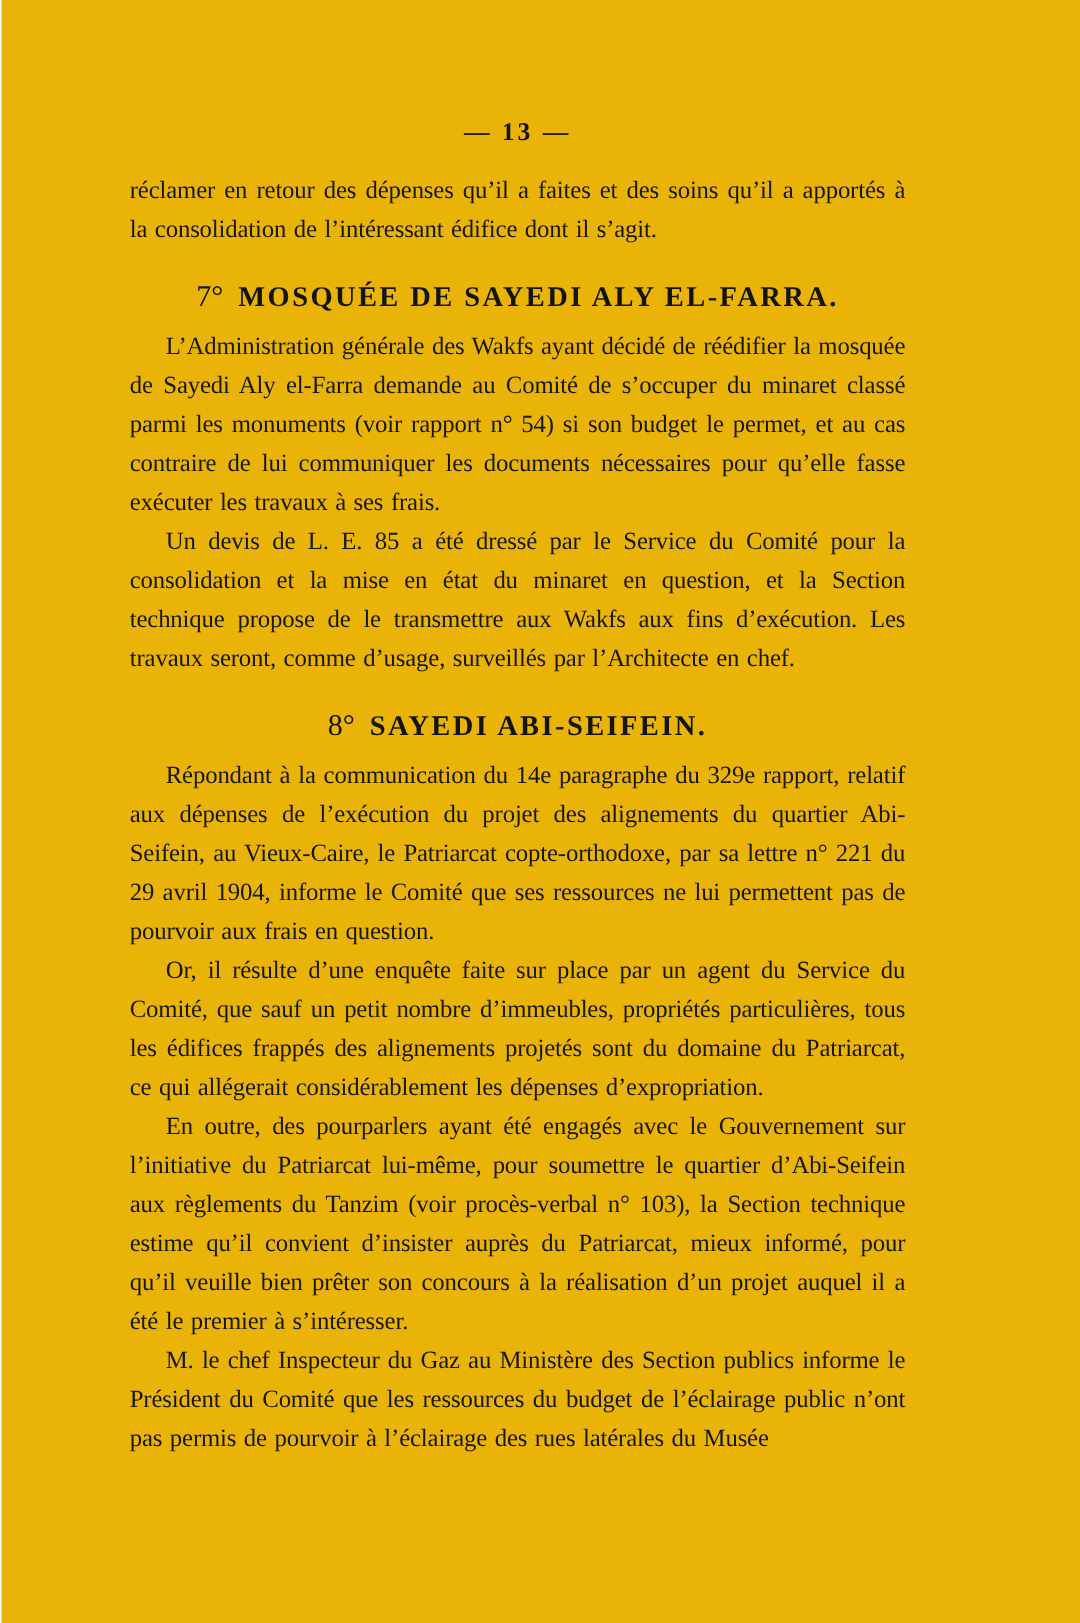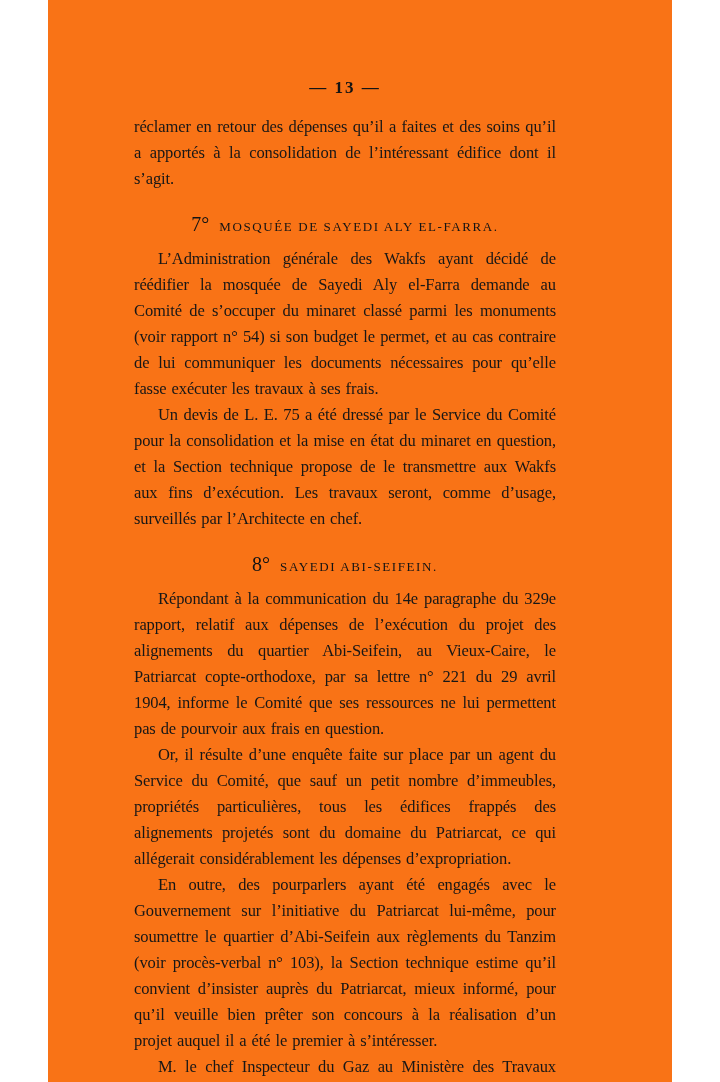--- a/index.html
+++ b/index.html
@@ -2,24 +2,24 @@
 <html><head>
 <meta charset="utf-8">
 <style>
   html, body {
     margin: 0;
     padding: 0;
     background: #ffffff;
   }
   .page {
     position: relative;
-    width: 624px;
+    width: 719px;
     height: 1082px;
     margin: 0 auto;
-    background: #f97316;
+    background: #eab308;
     color: #171717;
     font-family: "Liberation Serif", "DejaVu Serif", serif;
     box-sizing: border-box;
     padding: 78px 116px 0 86px;
     overflow: hidden;
   }
   .page-number {
     text-align: center;
     font-size: 17px;
     font-weight: bold;
@@ -48,49 +48,49 @@
     line-height: 22px;
     white-space: nowrap;
   }
   .h-num {
     font-size: 20px;
     font-weight: normal;
     color: #141414;
     margin-right: 10px;
   }
   .h-title {
-    font-size: 13px;
-    font-weight: normal;
+    font-size: 19px;
+    font-weight: bold;
     letter-spacing: 1.6px;
     color: #141414;
   }
 </style>
 </head>
 <body>
 
 <div class="page">
 
   <div class="page-number">— 13 —</div>
 
   <p class="para no-indent">réclamer en retour des dépenses qu’il a faites et des soins qu’il a apportés à la consolidation de l’intéressant édifice dont il s’agit.</p>
 
   <h2 class="heading">
     <span class="h-num">7°</span><span class="h-title">MOSQUÉE DE SAYEDI ALY EL-FARRA.</span>
   </h2>
 
   <p class="para">L’Administration générale des Wakfs ayant décidé de réédifier la mosquée de Sayedi Aly el-Farra demande au Comité de s’occuper du minaret classé parmi les monuments (voir rapport n° 54) si son budget le permet, et au cas contraire de lui communiquer les documents nécessaires pour qu’elle fasse exécuter les travaux à ses frais.</p>
 
-  <p class="para">Un devis de L. E. 75 a été dressé par le Service du Comité pour la consolidation et la mise en état du minaret en question, et la Section technique propose de le transmettre aux Wakfs aux fins d’exécution. Les travaux seront, comme d’usage, surveillés par l’Architecte en chef.</p>
+  <p class="para">Un devis de L. E. 85 a été dressé par le Service du Comité pour la consolidation et la mise en état du minaret en question, et la Section technique propose de le transmettre aux Wakfs aux fins d’exécution. Les travaux seront, comme d’usage, surveillés par l’Architecte en chef.</p>
 
   <h2 class="heading">
     <span class="h-num">8°</span><span class="h-title">SAYEDI ABI-SEIFEIN.</span>
   </h2>
 
   <p class="para">Répondant à la communication du 14e paragraphe du 329e rapport, relatif aux dépenses de l’exécution du projet des alignements du quartier Abi-Seifein, au Vieux-Caire, le Patriarcat copte-orthodoxe, par sa lettre n° 221 du 29 avril 1904, informe le Comité que ses ressources ne lui permettent pas de pourvoir aux frais en question.</p>
 
   <p class="para">Or, il résulte d’une enquête faite sur place par un agent du Service du Comité, que sauf un petit nombre d’immeubles, propriétés particulières, tous les édifices frappés des alignements projetés sont du domaine du Patriarcat, ce qui allégerait considérablement les dépenses d’expropriation.</p>
 
   <p class="para">En outre, des pourparlers ayant été engagés avec le Gouvernement sur l’initiative du Patriarcat lui-même, pour soumettre le quartier d’Abi-Seifein aux règlements du Tanzim (voir procès-verbal n° 103), la Section technique estime qu’il convient d’insister auprès du Patriarcat, mieux informé, pour qu’il veuille bien prêter son concours à la réalisation d’un projet auquel il a été le premier à s’intéresser.</p>
 
 
-  <p class="para">M. le chef Inspecteur du Gaz au Ministère des Travaux publics informe le Répondant du Comité que les ressources du budget de l’éclairage public n’ont pas permis de pourvoir à l’éclairage des rues latérales du Musée</p>
+  <p class="para">M. le chef Inspecteur du Gaz au Ministère des Section publics informe le Président du Comité que les ressources du budget de l’éclairage public n’ont pas permis de pourvoir à l’éclairage des rues latérales du Musée</p>
 
 </div>
 
 </body></html>

